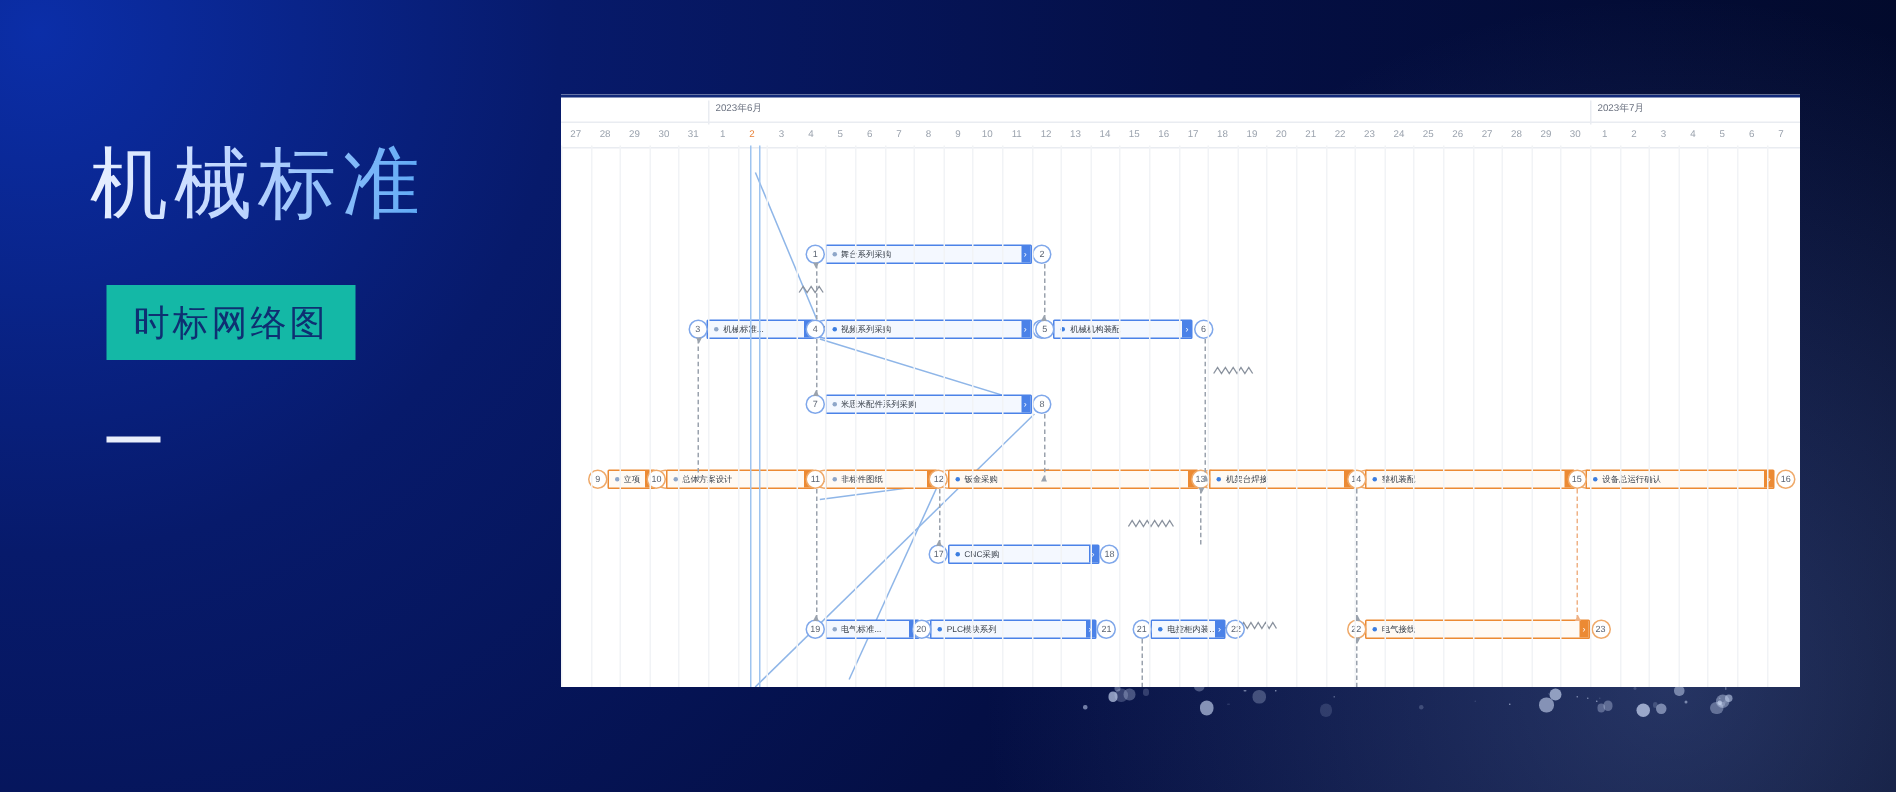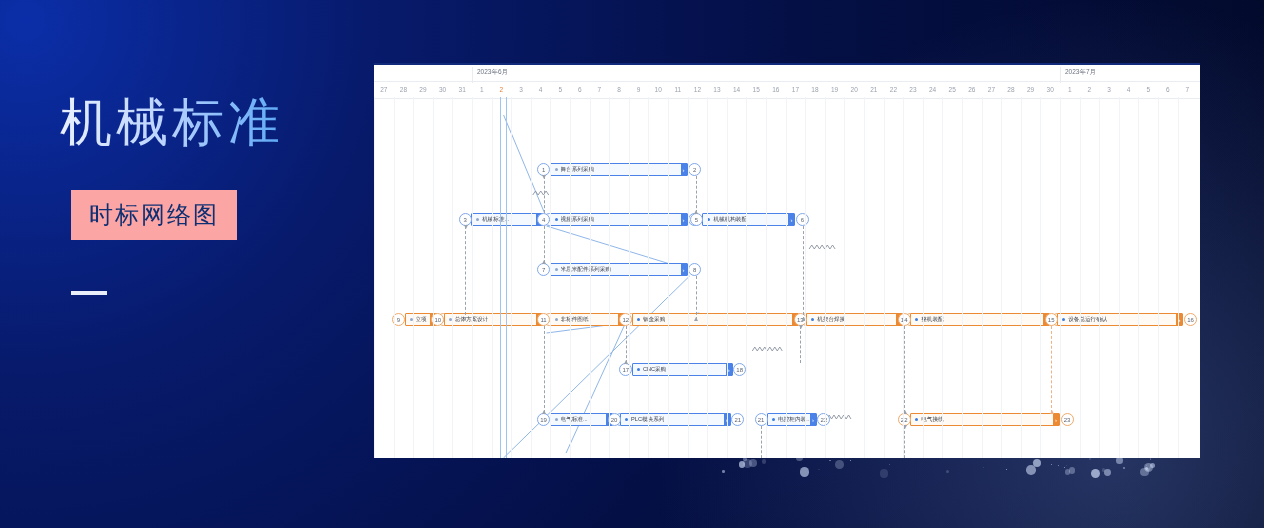--- a/index.html
+++ b/index.html
@@ -14,21 +14,21 @@
         radial-gradient(circle at 88% 86%, rgba(120,150,220,.30) 0%, rgba(120,150,220,0) 38%),
         radial-gradient(circle at 2% 4%,  #0b2ea8 0%, #071a6b 26%, #040f45 58%, #020927 100%);
   }
   .dot{position:absolute;border-radius:50%;background:#c9d6f2;}
   
   #left{position:absolute;left:0;top:0;width:374px;height:528px;}
   #title{position:absolute;left:60px;top:88px;font-size:52px;letter-spacing:4px;
          color:#cfe0ff;font-weight:400;white-space:nowrap;
          background:linear-gradient(90deg,#e8f0ff 0%,#bcd4ff 45%,#5ca8f5 100%);
          -webkit-background-clip:text;background-clip:text;color:transparent;}
-  #subbox{position:absolute;left:71px;top:190px;background:#fca5a5;
+  #subbox{position:absolute;left:71px;top:190px;background:#14b8a6;
           padding:9px 18px;}
   #subbox span{font-size:24px;color:#0e2f72;letter-spacing:2px;}
   #rule{position:absolute;left:71px;top:291px;width:36px;height:4px;background:#e9eefb;}
   
   #gantt{position:absolute;left:374px;top:63px;width:826px;height:395px;
          background:#ffffff;overflow:hidden;}
   #ganttTop{position:absolute;left:0;top:0;width:100%;height:2px;background:#122a7a;}
   .monthrow{position:absolute;top:2px;height:16px;left:0;right:0;}
   .monthlbl{position:absolute;top:3px;font-size:6.5px;color:#6b7280;white-space:nowrap;}
   .monthsep{position:absolute;top:2px;width:1px;height:16px;background:#e9ecf1;}

